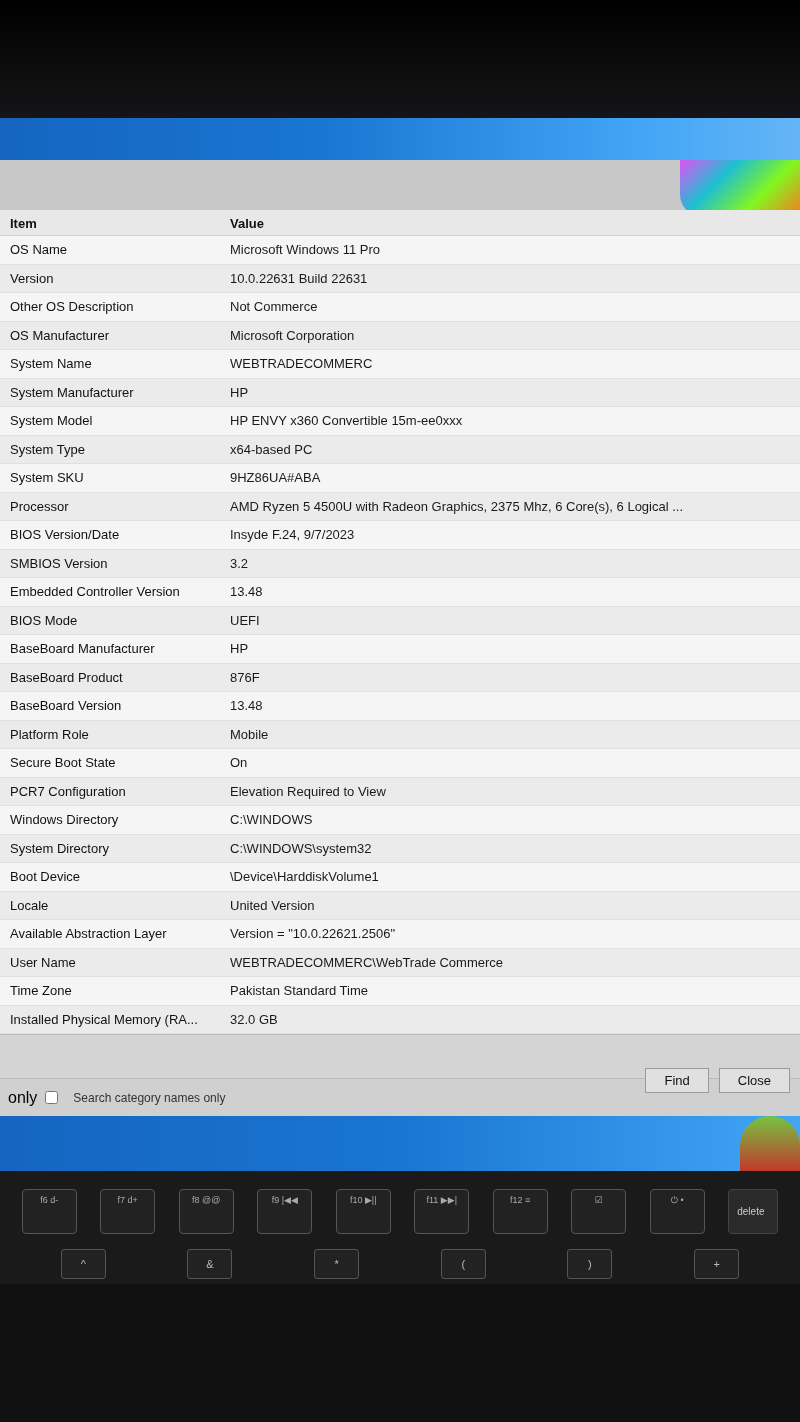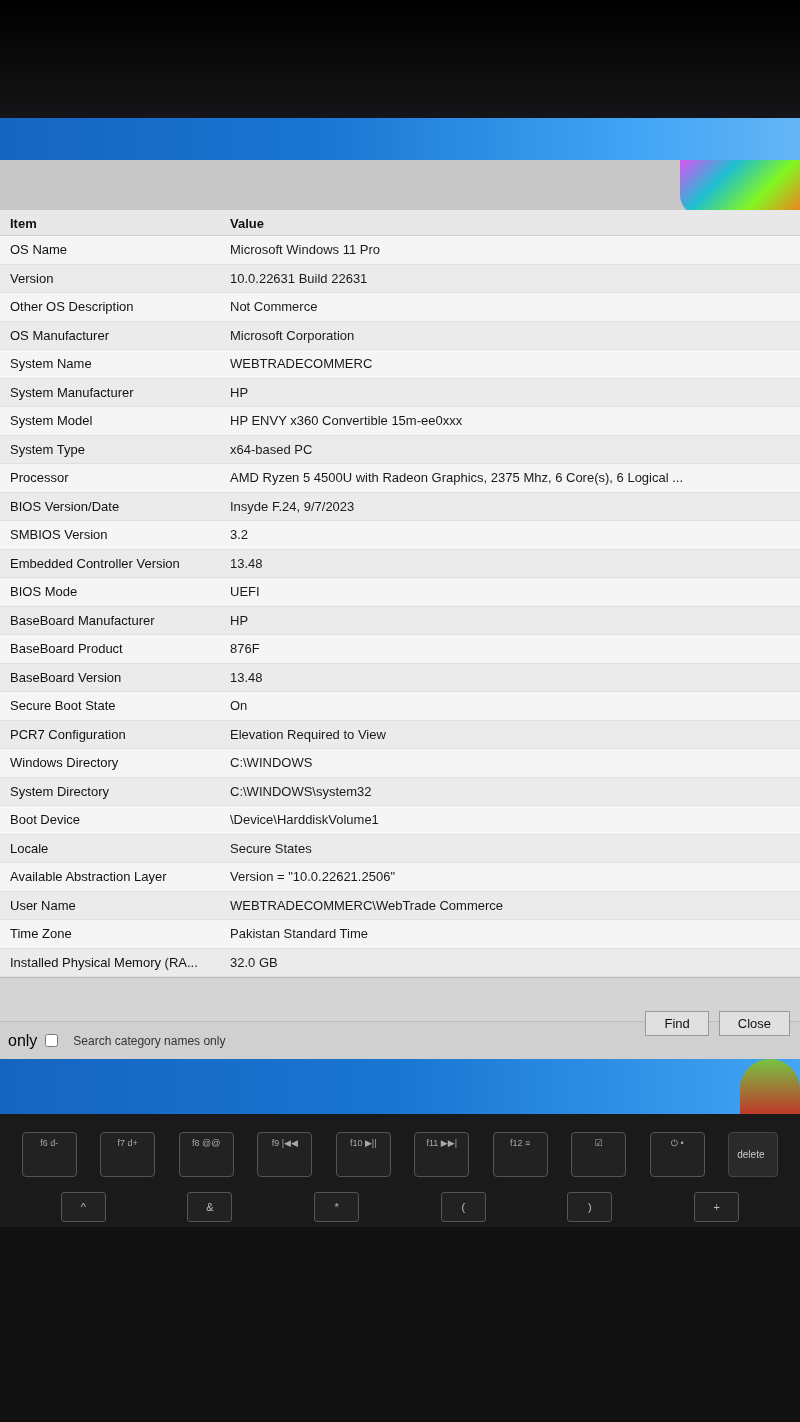--- a/index.html
+++ b/index.html
@@ -274,20 +274,24 @@
         </tr>
         <tr>
           <td>System Model</td>
           <td>HP ENVY x360 Convertible 15m-ee0xxx</td>
         </tr>
         <tr>
           <td>System Type</td>
           <td>x64-based PC</td>
         </tr>
         <tr>
+          <td>System SKU</td>
+          <td>9HZ86UA#ABA</td>
+        </tr>
+        <tr>
           <td>Processor</td>
           <td>AMD Ryzen 5 4500U with Radeon Graphics, 2375 Mhz, 6 Core(s), 6 Logical ...</td>
         </tr>
         <tr>
           <td>BIOS Version/Date</td>
           <td>Insyde F.24, 9/7/2023</td>
         </tr>
         <tr>
           <td>SMBIOS Version</td>
           <td>3.2</td>
@@ -306,20 +310,24 @@
         </tr>
         <tr>
           <td>BaseBoard Product</td>
           <td>876F</td>
         </tr>
         <tr>
           <td>BaseBoard Version</td>
           <td>13.48</td>
         </tr>
         <tr>
+          <td>Platform Role</td>
+          <td>Mobile</td>
+        </tr>
+        <tr>
           <td>Secure Boot State</td>
           <td>On</td>
         </tr>
         <tr>
           <td>PCR7 Configuration</td>
           <td>Elevation Required to View</td>
         </tr>
         <tr>
           <td>Windows Directory</td>
           <td>C:\WINDOWS</td>
@@ -327,21 +335,21 @@
         <tr>
           <td>System Directory</td>
           <td>C:\WINDOWS\system32</td>
         </tr>
         <tr>
           <td>Boot Device</td>
           <td>\Device\HarddiskVolume1</td>
         </tr>
         <tr>
           <td>Locale</td>
-          <td class="link-value">Secure States</td>
+          <td class="link-value">United Version</td>
         </tr>
         <tr>
           <td>Available Abstraction Layer</td>
           <td>Version = "10.0.22621.2506"</td>
         </tr>
         <tr>
           <td>User Name</td>
           <td>WEBTRADECOMMERC\WebTrade Commerce</td>
         </tr>
         <tr>

